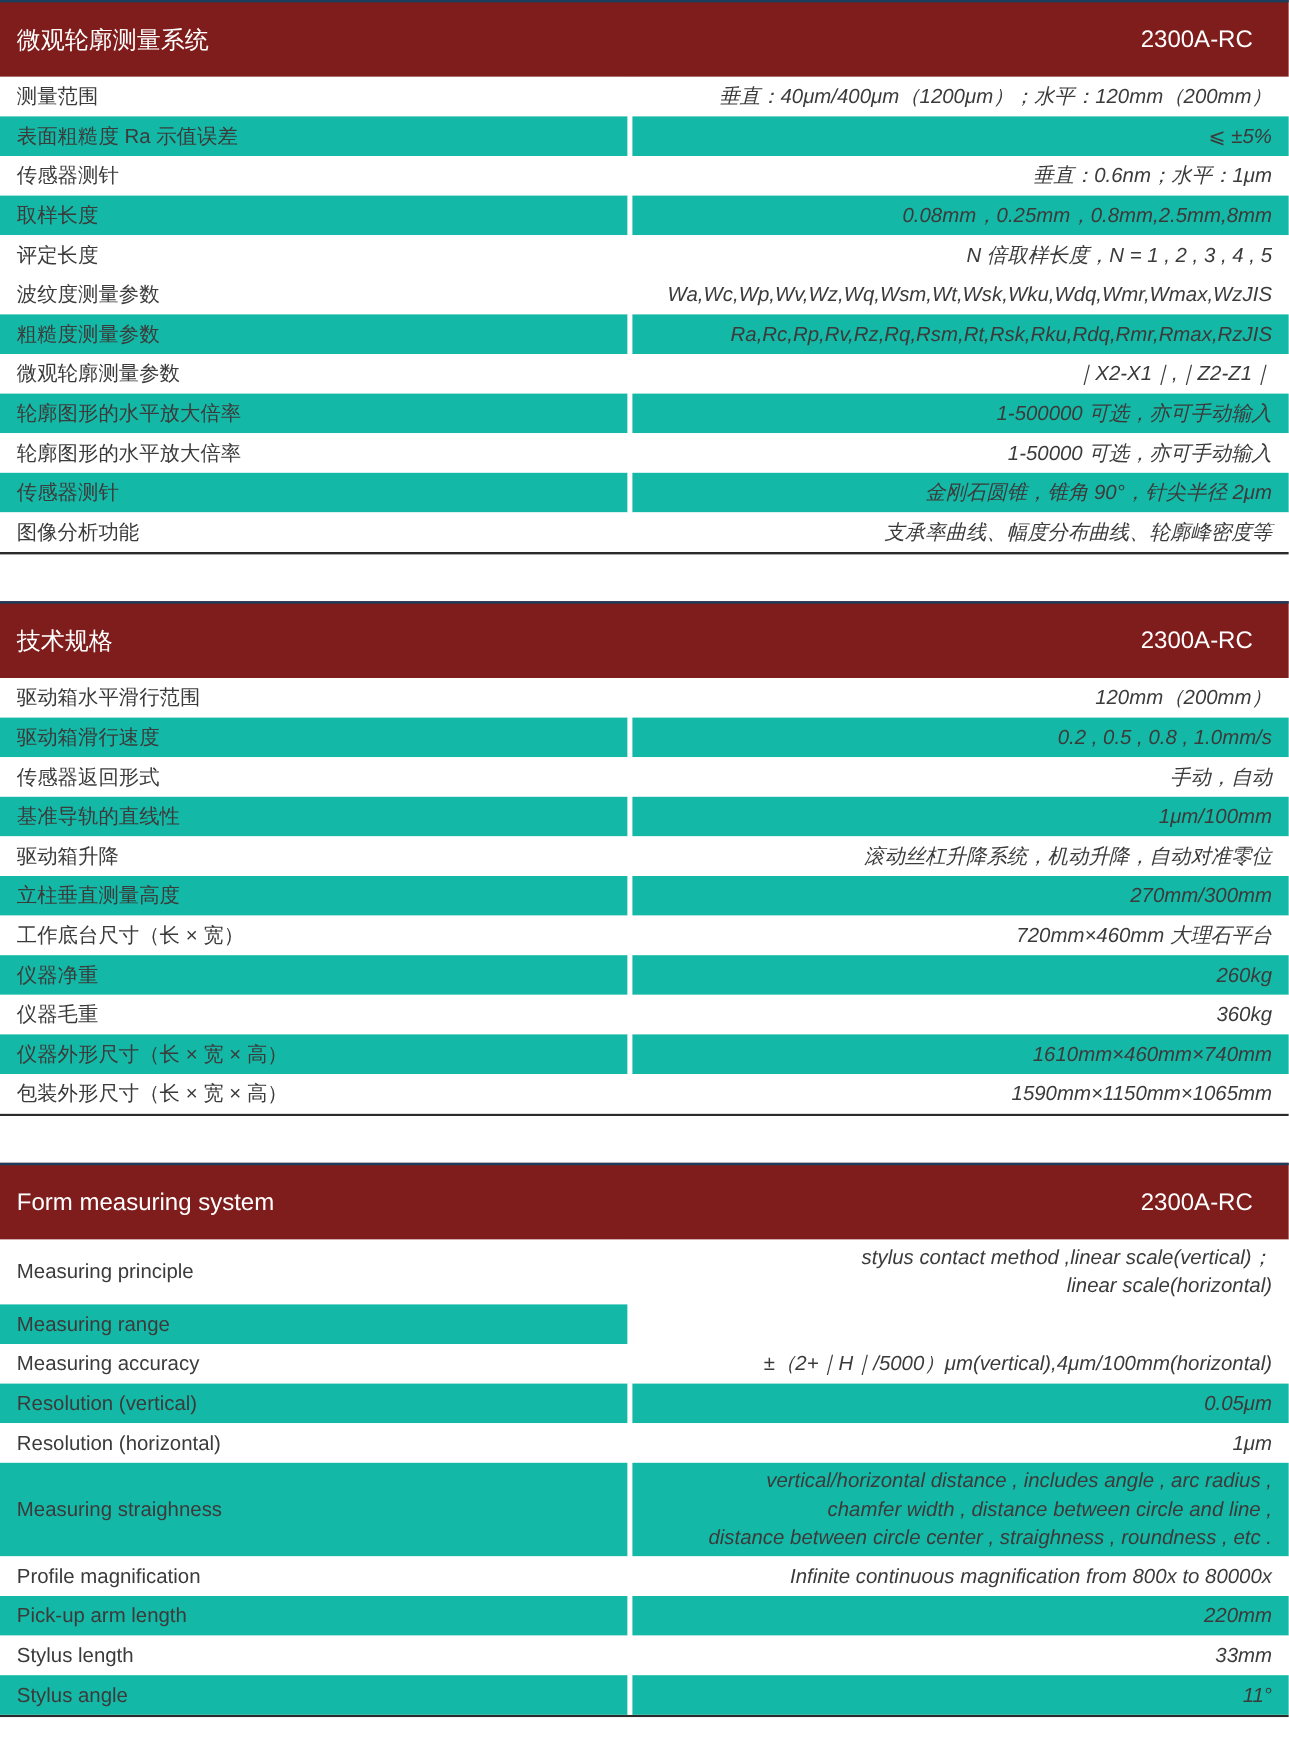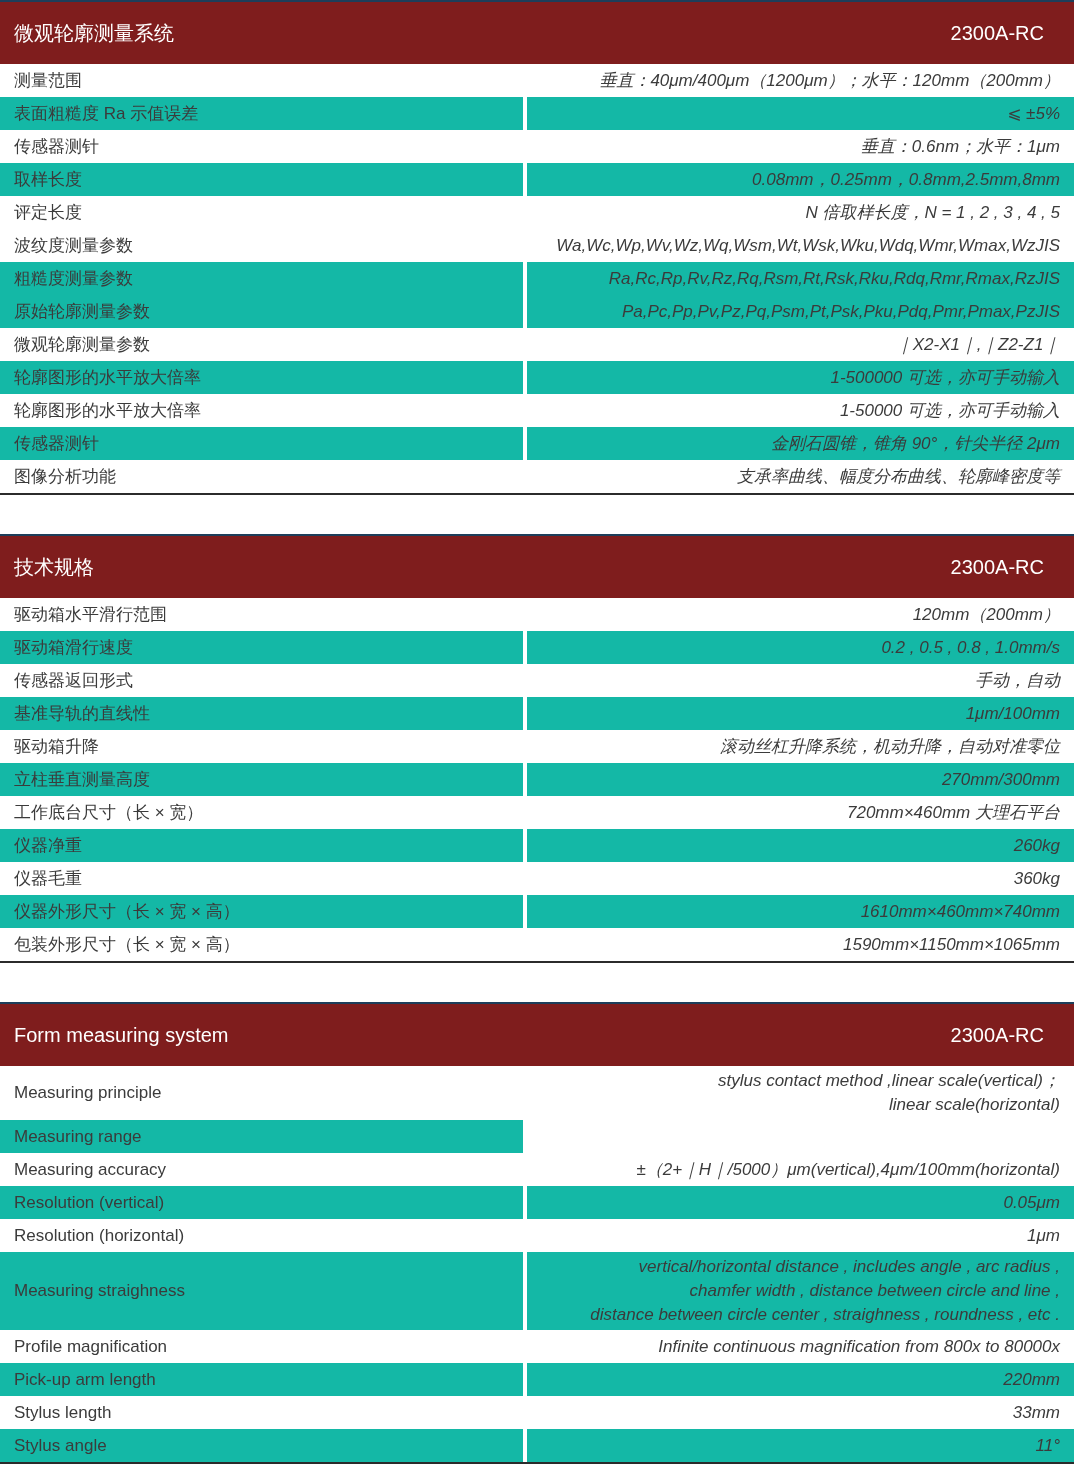--- a/index.html
+++ b/index.html
@@ -123,25 +123,20 @@
         <div class="row">
           <div class="cell left">波纹度测量参数</div>
           <div class="cell-gap"></div>
           <div class="cell right">Wa,Wc,Wp,Wv,Wz,Wq,Wsm,Wt,Wsk,Wku,Wdq,Wmr,Wmax,WzJIS</div>
         </div>
         <div class="row alt">
           <div class="cell left">粗糙度测量参数</div>
           <div class="cell-gap"></div>
           <div class="cell right">Ra,Rc,Rp,Rv,Rz,Rq,Rsm,Rt,Rsk,Rku,Rdq,Rmr,Rmax,RzJIS</div>
         </div>
-        <div class="row alt">
-          <div class="cell left">原始轮廓测量参数</div>
-          <div class="cell-gap"></div>
-          <div class="cell right">Pa,Pc,Pp,Pv,Pz,Pq,Psm,Pt,Psk,Pku,Pdq,Pmr,Pmax,PzJIS</div>
-        </div>
         <div class="row">
           <div class="cell left">微观轮廓测量参数</div>
           <div class="cell-gap"></div>
           <div class="cell right">｜X2-X1｜,｜Z2-Z1｜</div>
         </div>
         <div class="row alt">
           <div class="cell left">轮廓图形的水平放大倍率</div>
           <div class="cell-gap"></div>
           <div class="cell right">1-500000 可选，亦可手动输入</div>
         </div>

